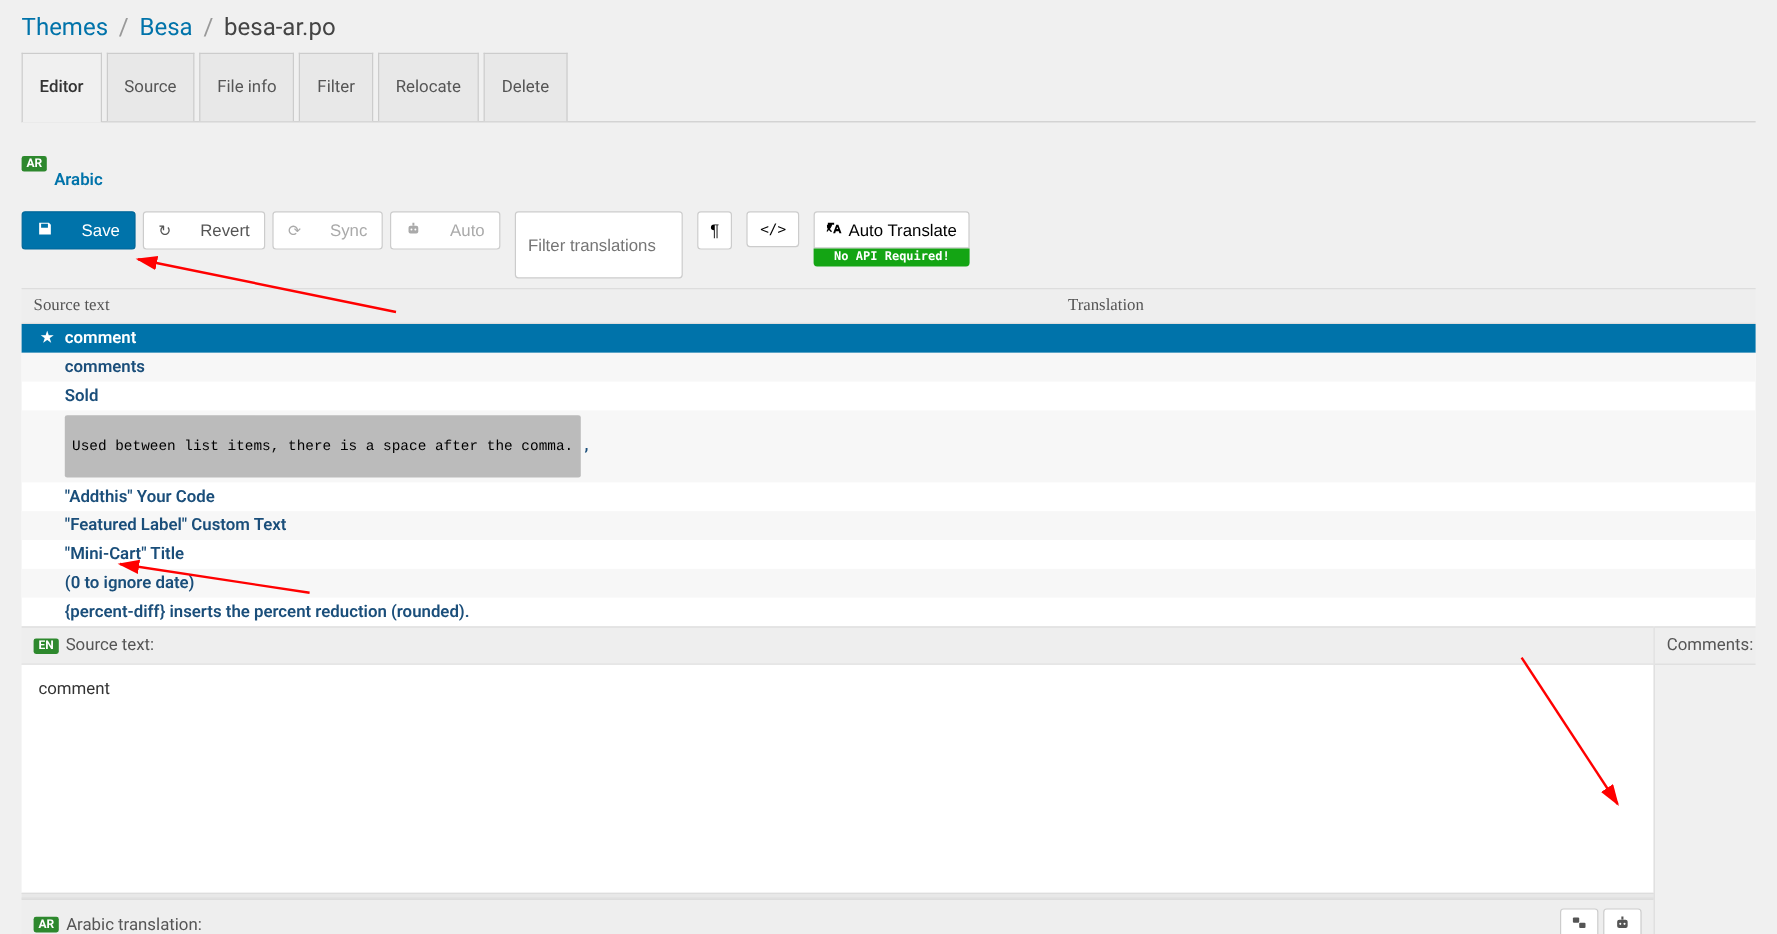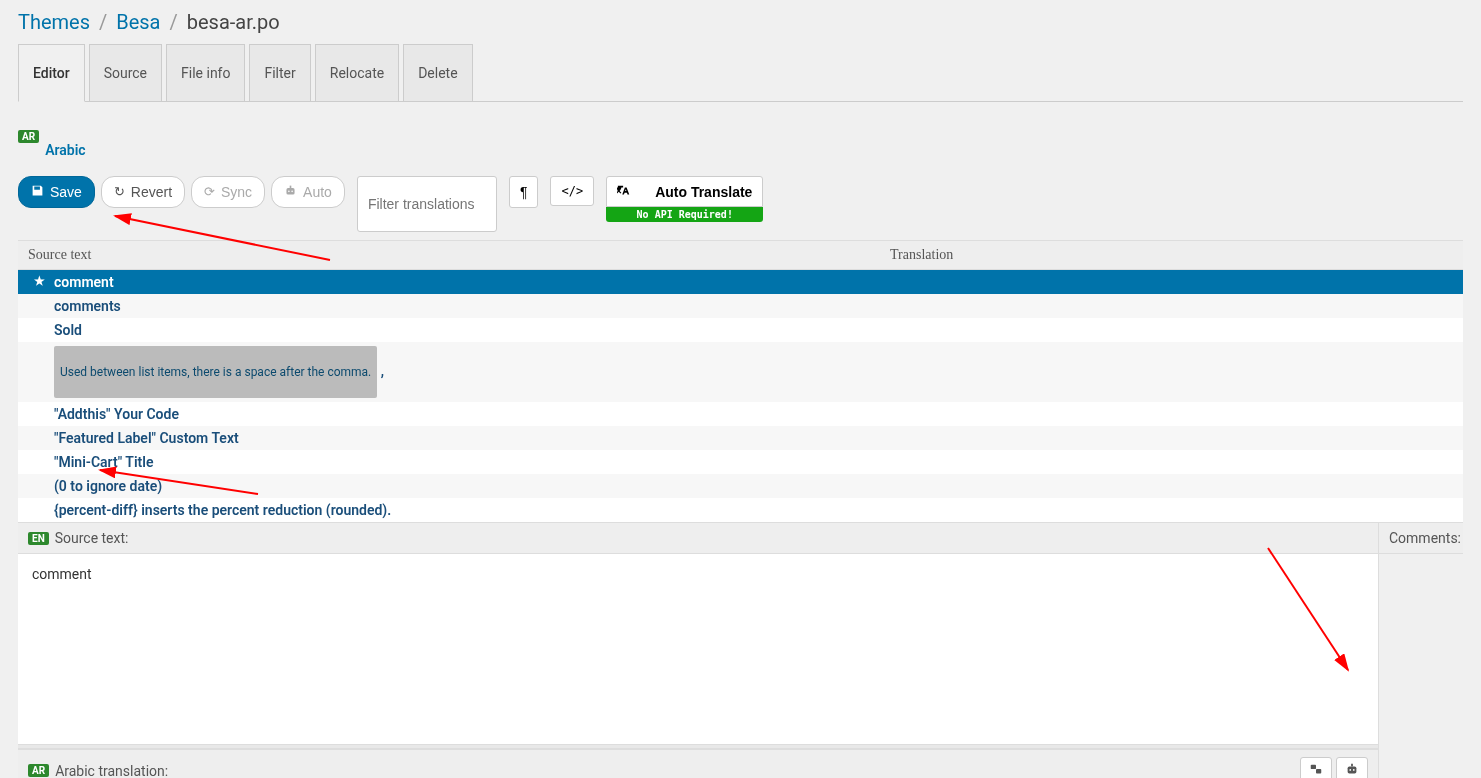--- a/index.html
+++ b/index.html
@@ -10,39 +10,39 @@
 .breadcrumb .sep { color: #999; margin: 0 4px; }
 .breadcrumb .current { color: #444; }
 .tabs { display: flex; border-bottom: 1px solid #ccc; }
 .tab { padding: 20px 14px; background: #e8e8e8; border: 1px solid #ccc; border-bottom: none; margin-right: 4px; cursor: pointer; font-size: 14px; color: #555; }
 .tab.active { background: #f0f0f0; border-bottom: 1px solid #f0f0f0; margin-bottom: -1px; color: #333; font-weight: 500; }
 .status-line { padding: 12px 0 10px; font-size: 14px; color: #555; display: flex; align-items: center; gap: 6px; }
 .lang-badge { background: #2d882d; color: #fff; font-size: 10px; font-weight: bold; padding: 1px 4px; border-radius: 2px; }
 .lang-badge.en { background: #2d882d; }
 .lang-name { color: #0073aa; font-weight: 600; margin-top: 28px; }
 .toolbar { display: flex; align-items: flex-start; gap: 6px; padding: 8px 0; }
-.btn { padding: 7px 12px; border: 1px solid #ccc; background: #fff; cursor: pointer; font-size: 14px; border-radius: 13px; display: inline-flex; align-items: flex-start; gap: 6px; color: #555; }
+.btn { padding: 7px 12px; border: 1px solid #ccc; background: #fff; cursor: pointer; font-size: 14px; border-radius: 3px; display: inline-flex; align-items: flex-end; gap: 24px; color: #555; }
 .btn.primary { background: #0073aa; color: #fff; border-color: #006799; }
 .btn.disabled { color: #aaa; cursor: not-allowed; }
 .btn .icon { font-size: 13px; }
 .filter-input { padding: 19px 10px; border: 1px solid #ccc; border-radius: 3px; width: 140px; font-size: 14px; margin-left: 6px; }
 .icon-btn { padding: 7px 10px; border: 1px solid #ccc; background: #fff; cursor: pointer; border-radius: 3px; font-size: 14px; margin-left: 6px; }
 .auto-translate-wrap { margin-left: 6px; display: flex; flex-direction: column; }
-.auto-translate-btn { padding: 6px 10px; border: 1px solid #ccc; background: #fff; border-radius: 3px 3px 0 0; display: inline-flex; align-items: center; gap: 24px; font-size: 14px; cursor: pointer; font-weight: bold; }
+.auto-translate-btn { padding: 6px 10px; border: 1px solid #ccc; background: #fff; border-radius: 3px 3px 0 0; display: inline-flex; align-items: center; gap: 4px; font-size: 14px; cursor: pointer; }
 .auto-translate-sub { background: #14a514; color: #fff; font-size: 10px; font-family: monospace; padding: 2px 6px; text-align: center; border-radius: 0 0 3px 3px; font-weight: bold; }
 .table-header { display: flex; background: #eee; border-top: 1px solid #ddd; border-bottom: 1px solid #ddd; font-family: Liberation Serif, serif; }
 .th { padding: 6px 10px; font-size: 14px; color: #555; }
 .th.source { flex: 0 0 862px; }
 .th.trans { flex: 1; }
 .string-list { background: #fff; }
 .string-row { padding: 4px 14px 4px 36px; font-size: 14px; color: #1a4e7a; font-weight: 600; cursor: pointer; position: relative; }
 .string-row:nth-child(even) { background: #f7f7f7; }
 .string-row.selected { background: #0073aa; color: #fff; }
 .string-row.selected::before { content: "★"; position: absolute; left: 16px; color: #fff; font-size: 12px; }
-.context-tag { display: inline-block; background: #bbb; color: #0c4a6e; font-size: 12px; padding: 19px 6px; border-radius: 2px; font-weight: normal; }
+.context-tag { display: inline-block; background: #bbb; color: #000000; font-size: 12px; padding: 19px 6px; border-radius: 2px; font-weight: normal; font-family: Liberation Mono, monospace; }
 .panels { display: flex; margin-top: 0; }
 .panel-left { flex: 1; display: flex; flex-direction: column; }
 .panel-right { width: 85px; border-left: 1px solid #ddd; }
 .panel-header { background: #eee; padding: 7px 10px; font-size: 14px; color: #555; display: flex; align-items: center; gap: 6px; border-top: 1px solid #ddd; border-bottom: 1px solid #ddd; }
 .panel-header .actions { margin-left: auto; display: flex; gap: 4px; }
 .panel-header .actions .sm-btn { padding: 4px 8px; border: 1px solid #ccc; background: #fff; cursor: pointer; border-radius: 3px; }
 .panel-body { background: #fff; padding: 12px 14px; font-size: 14px; color: #333; }
 .source-panel .panel-body { height: 190px; }
 .trans-panel .panel-body { height: 90px; text-align: right; font-family: Arial; }
 .resize-handle { height: 5px; background: #e8e8e8; border-top: 1px solid #ddd; border-bottom: 1px solid #ddd; cursor: row-resize; }

